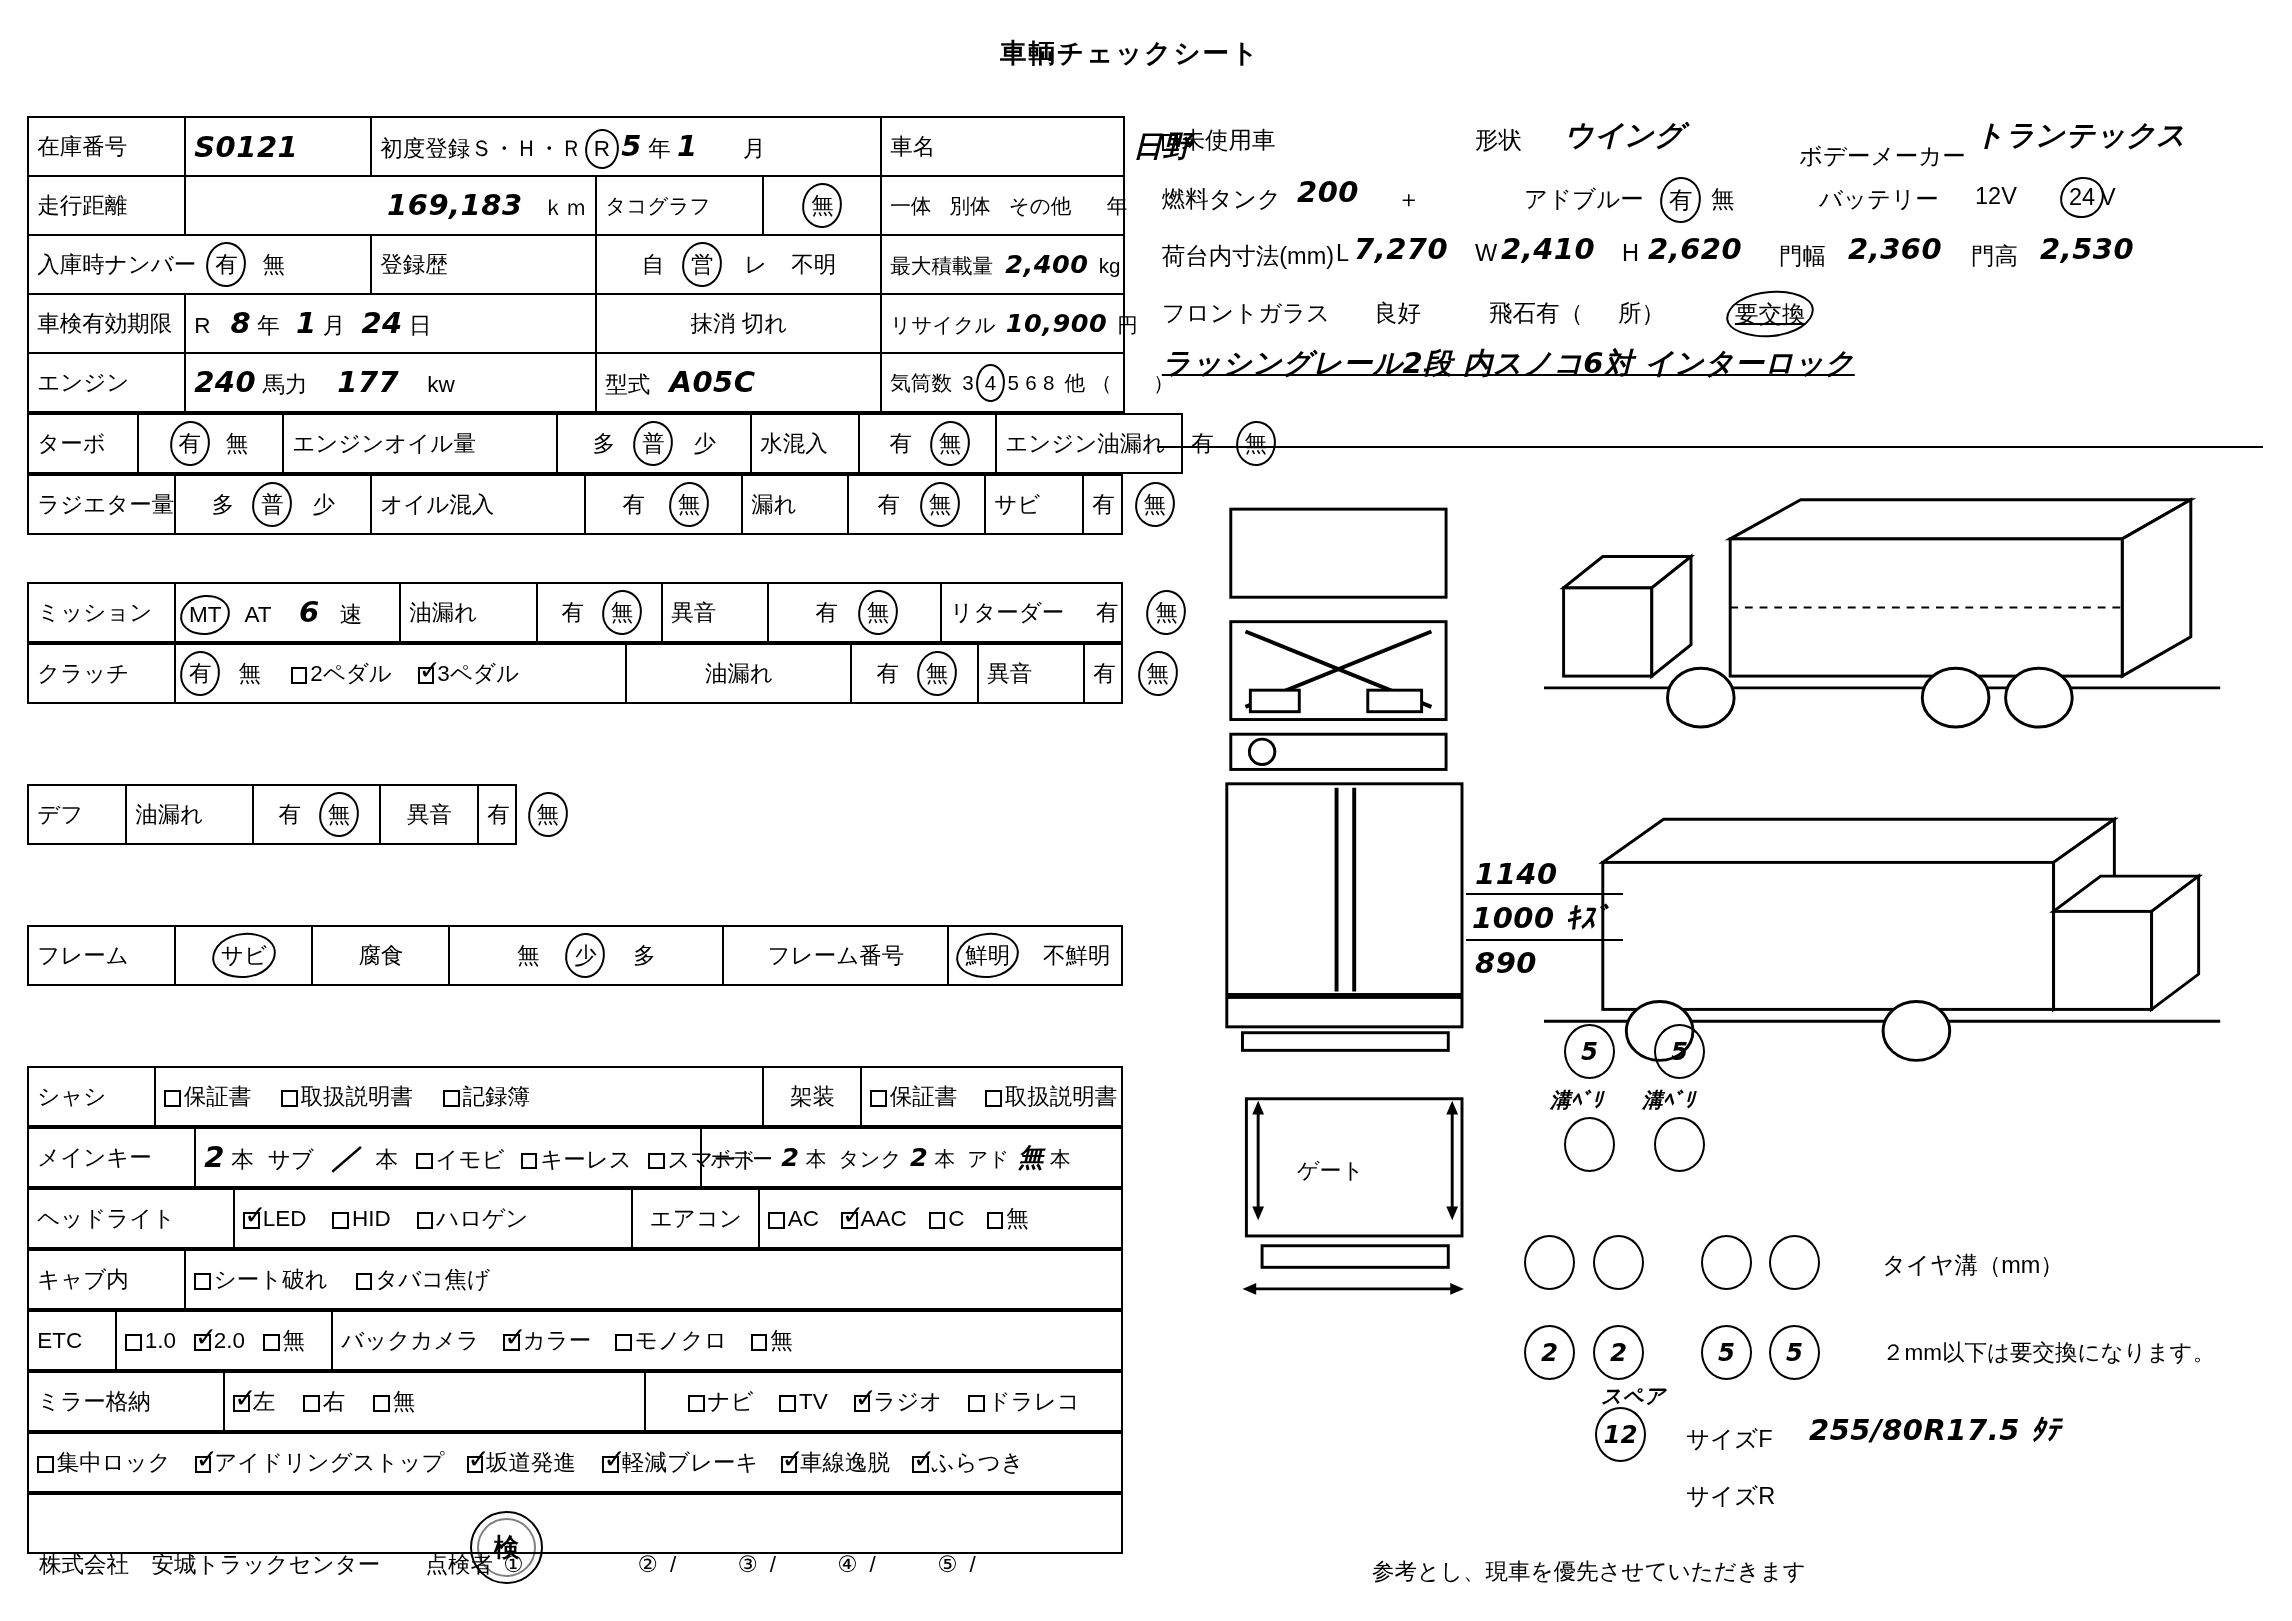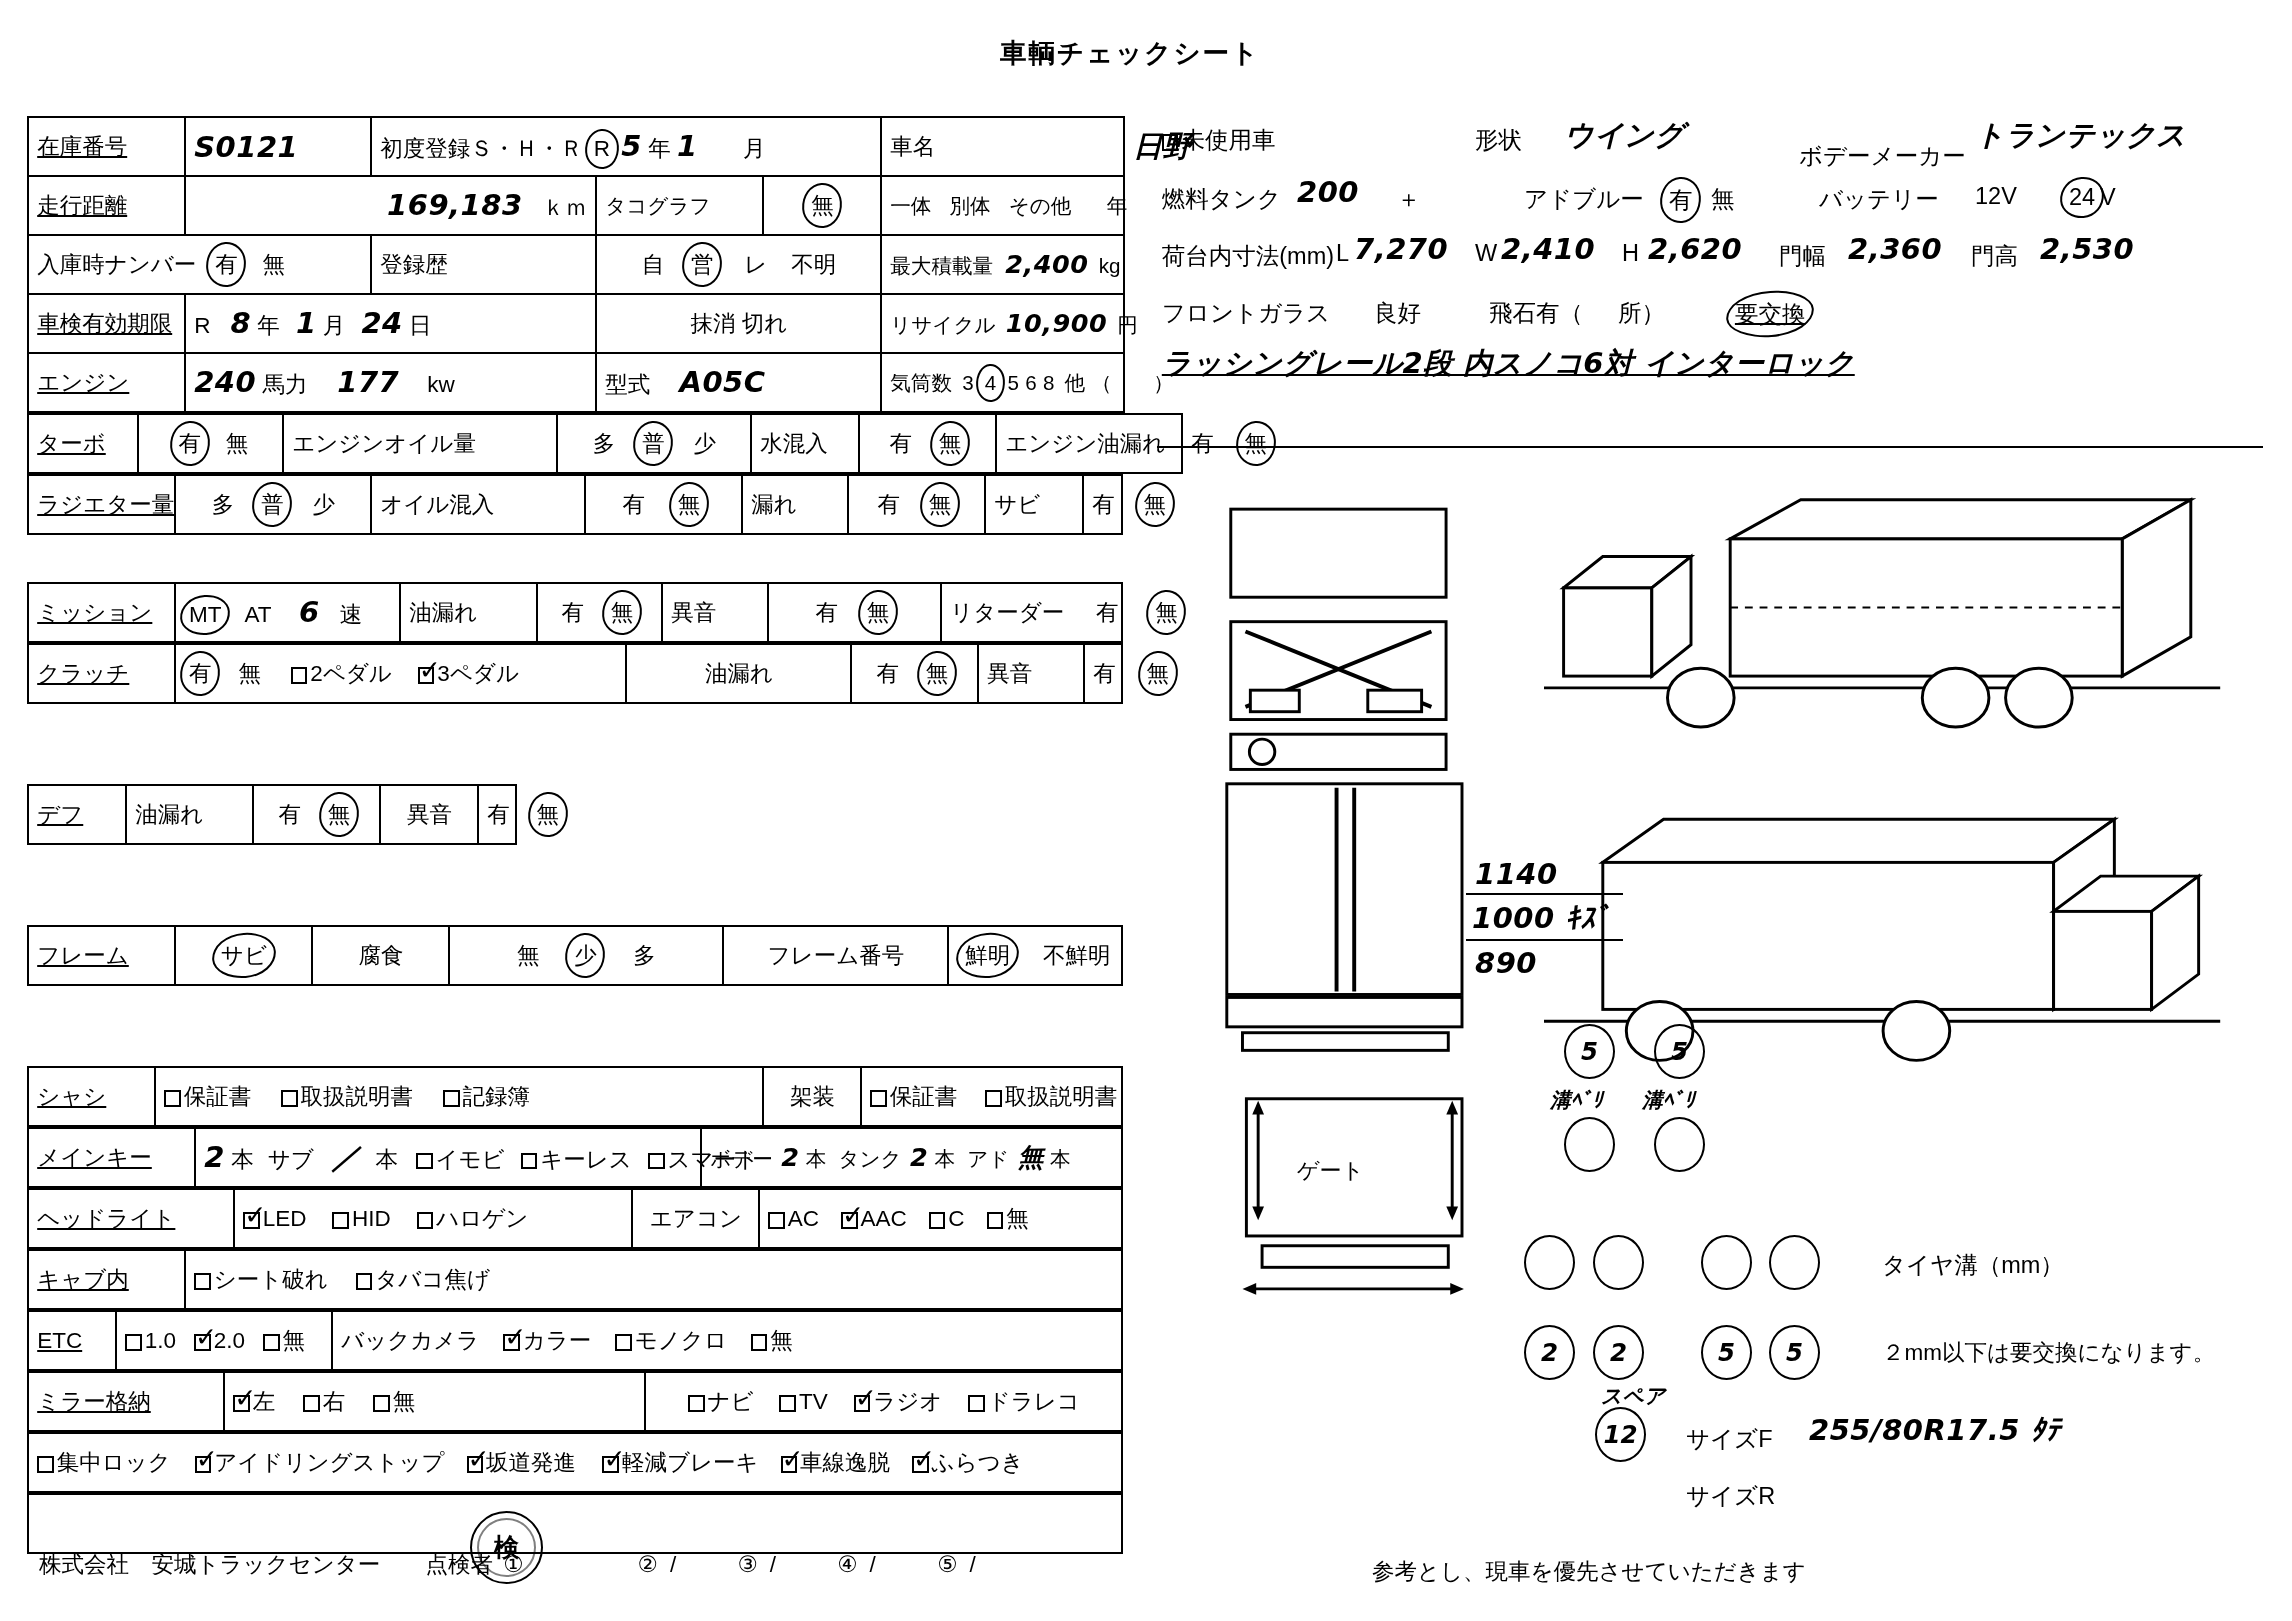--- a/index.html
+++ b/index.html
@@ -50,21 +50,21 @@
 
   
   #left-table{
     position:absolute; left:27.4px; top:116px; width:1096px;
   }
   table.grid{ border-collapse:collapse; width:100%; table-layout:fixed; }
   table.grid td{
     border:2px solid #000; height:59px; padding:0 7.8px;
     font-size:22.5px; vertical-align:middle; white-space:nowrap;
   }
-  td.lbl{ font-size:22.5px;text-decoration:underline; }
+  td.lbl{ font-size:22.5px; }
   td.dash-l{ border-left:2px dashed #000; }
   .ctr{ text-align:center; }
   .rt{ text-align:right; }
 
   .sub { font-size:20.6px; }
 
   
   #right-panel{ position:absolute; left:1152px; top:116px; width:1112px; }
   .rline{ position:relative; height:57px; font-size:23.5px; }
   .rline .pos{ position:absolute; white-space:nowrap; }
@@ -201,21 +201,21 @@
       <tr>
         <td class="lbl">エンジン</td>
         <td class="dash-l" colspan="2">
           <span class="hw hw-lg">240</span>
           <span>馬力</span>
           <span class="hw hw-lg" style="margin-left:23.5px">177</span>
           <span style="margin-left:21.6px">kw</span>
         </td>
         <td colspan="2">
           <span>型式</span>
-          <span class="hw hw-lg" style="margin-left:23px">A05C</span>
+          <span class="hw hw-lg" style="margin-left:13px">A05C</span>
         </td>
         <td>
           <span class="sub">気筒数</span>
           <span class="sub" style="margin-left:3.9px">3</span>
           <span class="circ sub">4</span>
           <span class="sub">5</span>
           <span class="sub">6</span>
           <span class="sub">8</span>
           <span class="sub" style="margin-left:3.9px">他</span>
           <span class="sub">（　　）</span>

